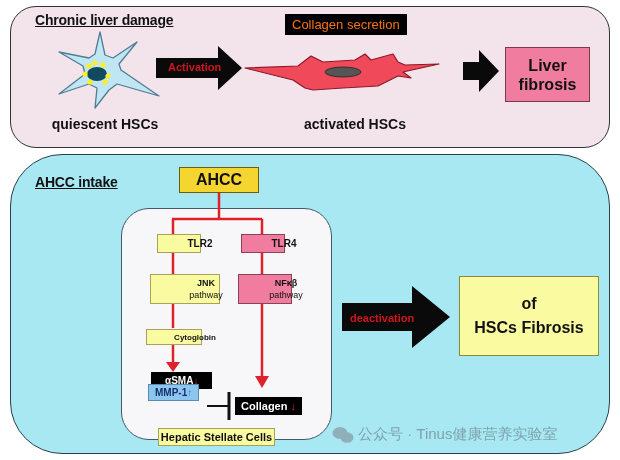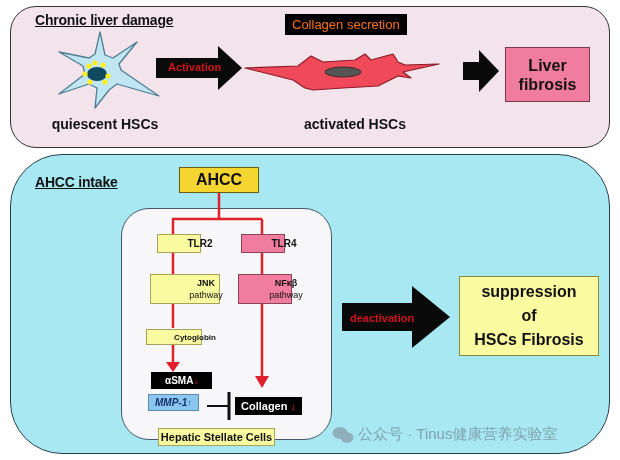--- a/index.html
+++ b/index.html
@@ -162,38 +162,37 @@
 </div>
 
 <div class="node yellow" style="left:146px; top:329px; width:56px; height:16px; font-size:8px;">
   <span>Cytoglobin</span>
 </div>
 
 <div class="dark-node" style="left:151px; top:372px;">
   <span>αSMA</span><span class="red-arrow-glyph">↓</span>
 </div>
 
-<div class="blue-node" style="left:148px; top:394px;font-style:italic;">
+<div class="blue-node" style="left:148px; top:384px;">
   <span>MMP-1</span><span class="up-glyph">↑</span>
 </div>
 
 <div class="dark-node" style="left:235px; top:397px; font-size:11px; padding:3px 6px;">
   <span>Collagen</span>
   <span class="red-arrow-glyph">↓</span>
 </div>
 
 <div class="hsc-label">Hepatic Stellate Cells</div>
 
 <svg style="left:342px; top:286px;" width="108" height="62" viewBox="0 0 108 62">
   <polygon points="0,17 70,17 70,0 108,31 70,62 70,45 0,45" fill="#0a0a0a"></polygon>
 </svg>
 <div class="arrow-text" style="left:350px; top:312px;">deactivation</div>
 
 <div class="supp-box">
-  <div>suppression</div>
   <div>of</div>
   <div>HSCs Fibrosis</div>
 </div>
 
 <div class="watermark">
   <svg style="position:static;" width="22" height="18" viewBox="0 0 22 18">
     <ellipse cx="8" cy="7" rx="7.5" ry="6" fill="#8fb0ba"></ellipse>
     <ellipse cx="15" cy="11.5" rx="6.5" ry="5.2" fill="#8fb0ba"></ellipse>
   </svg>
   <span>公众号 · Tinus健康营养实验室</span>

